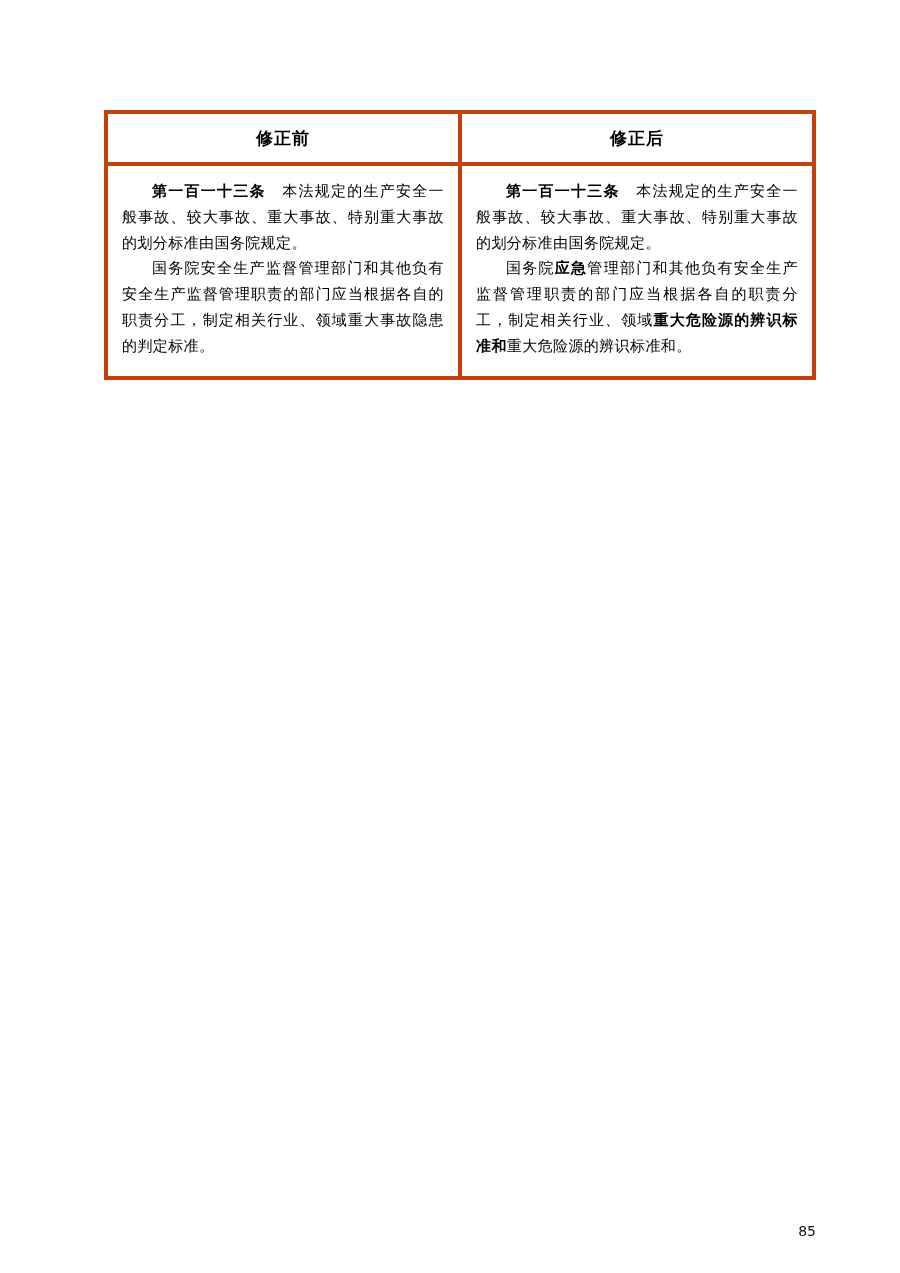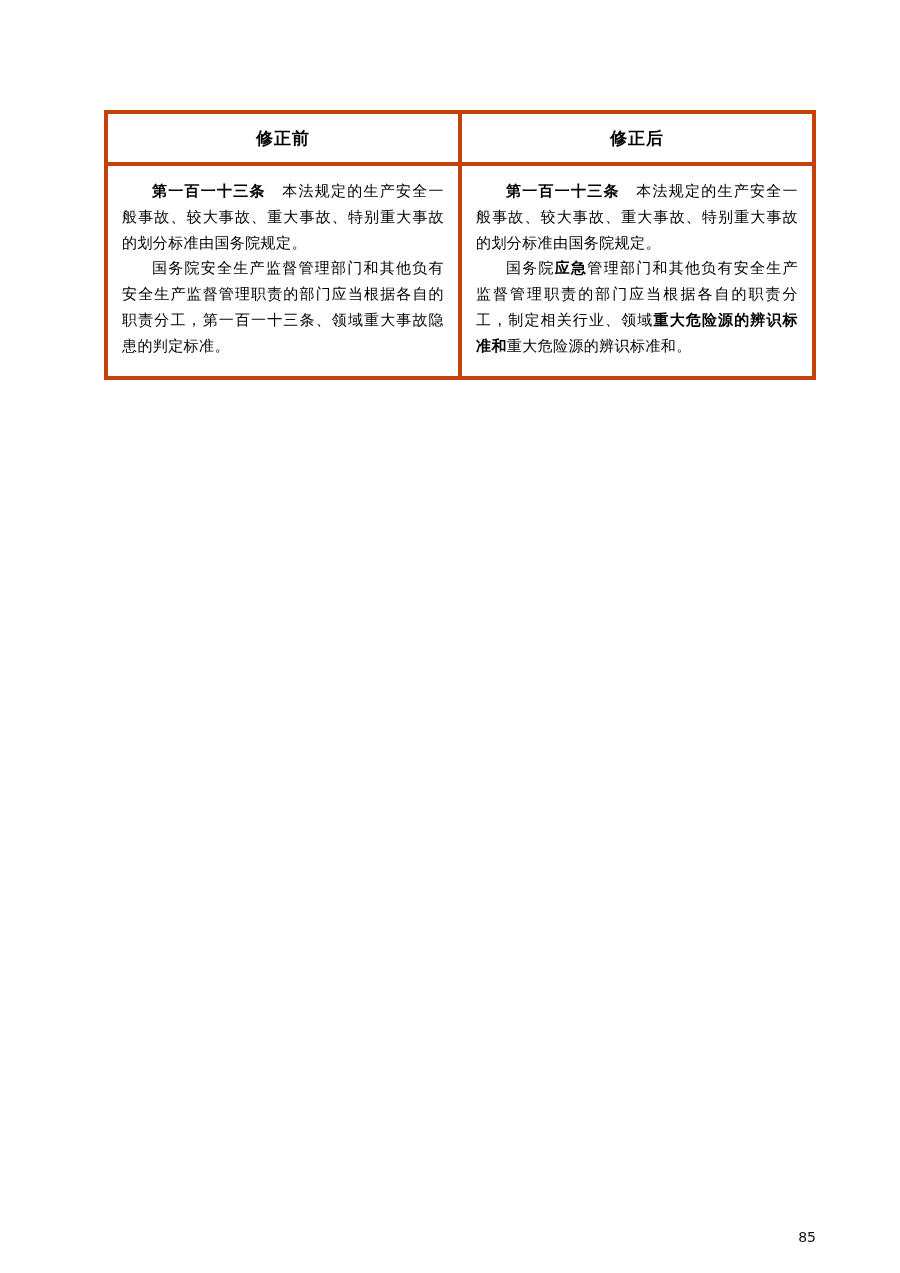--- a/index.html
+++ b/index.html
@@ -58,21 +58,21 @@
   }
   .para + .para {
     margin-top: 0;
   }
   .bold {
     font-weight: bold;
   }
   .page-number {
     position: absolute;
     right: 84px;
-    bottom: 28px;
+    bottom: 34px;
     font-size: 14px;
     font-family: "DejaVu Sans", "Liberation Sans", sans-serif;
     color: #111111;
   }
 </style>
 </head>
 <body>
 
 <div class="page">
 
@@ -81,21 +81,21 @@
       <tr>
         <th>修正前</th>
         <th>修正后</th>
       </tr>
     </thead>
     <tbody>
       <tr>
         <td>
           <div class="cell-body" id="cell-before">
               <p class="para"><span class="bold">第一百一十三条</span><span>　本法规定的生产安全一般事故、较大事故、重大事故、特别重大事故的划分标准由国务院规定。</span></p>
-              <p class="para"><span>国务院安全生产监督管理部门和其他负有安全生产监督管理职责的部门应当根据各自的职责分工，第一百一十三条、领域重大事故隐患的判定标准。</span></p>
+              <p class="para"><span>国务院安全生产监督管理部门和其他负有安全生产监督管理职责的部门应当根据各自的职责分工，制定相关行业、领域重大事故隐患的判定标准。</span></p>
             </div>
         </td>
         <td>
           <div class="cell-body" id="cell-after">
               <p class="para"><span class="bold">第一百一十三条</span><span>　本法规定的生产安全一般事故、较大事故、重大事故、特别重大事故的划分标准由国务院规定。</span></p>
               <p class="para"><span>国务院</span><span class="bold">应急</span><span>管理部门和其他负有安全生产监督管理职责的部门应当根据各自的职责分工，制定相关行业、领域</span><span class="bold">重大危险源的辨识标准和</span><span>重大危险源的辨识标准和。</span></p>
             </div>
         </td>
       </tr>
     </tbody>

